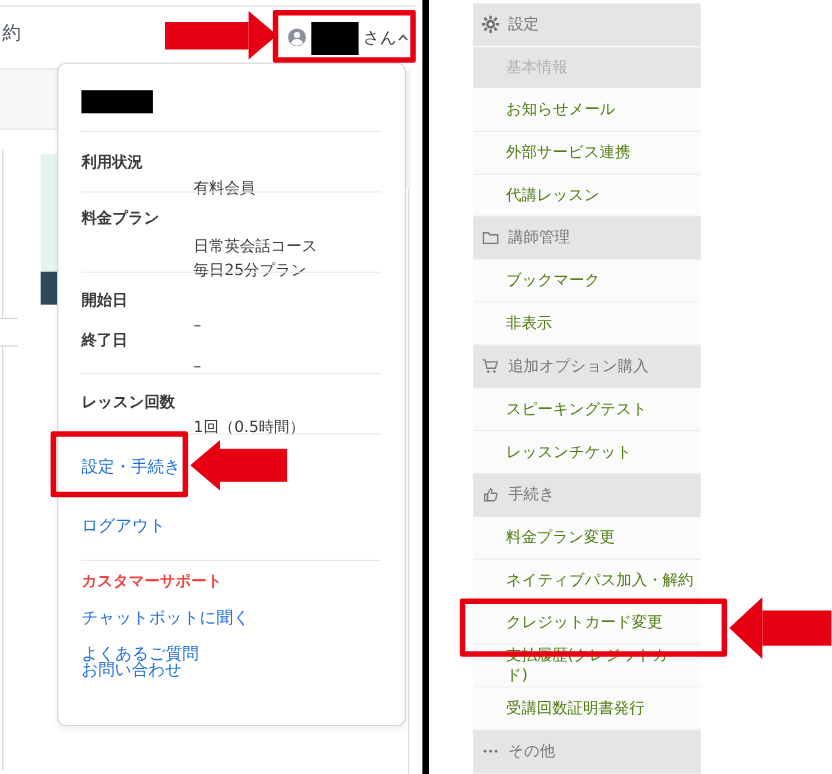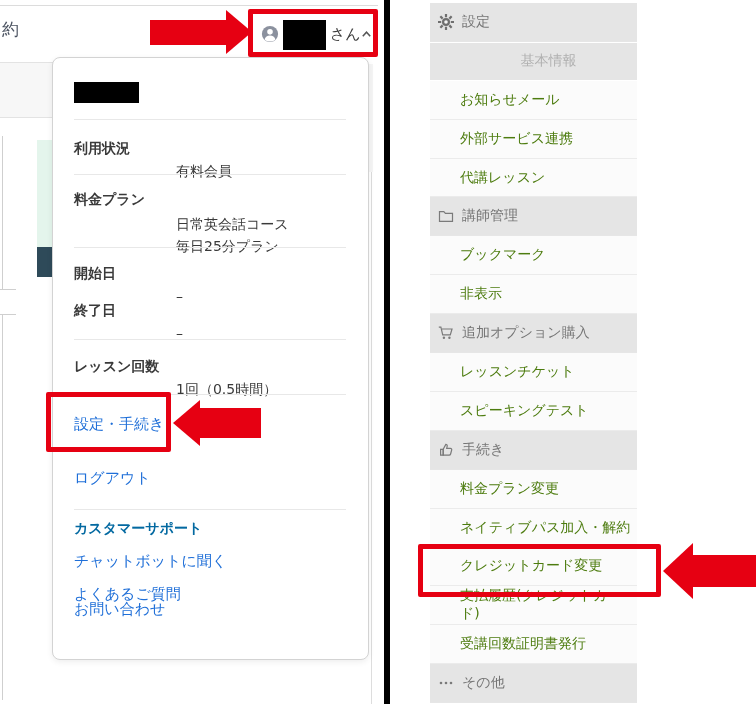--- a/index.html
+++ b/index.html
@@ -30,34 +30,34 @@
   
   .dropdown { position:absolute; left:52px; top:57px; width:317px; height:603px;
               background:#fff; border:1px solid #d3d3d3; border-radius:8px;
               box-shadow:0 2px 6px rgba(0,0,0,.07); z-index:10; }
   .drow { position:absolute; left:21px; right:20px; display:flex; font-size:14px; color:#3c3c3c; line-height:19px; }
   .dlabel { width:102px; flex-shrink:0; font-weight:bold; color:#3a3a3a; }
   .dval  { color:#3a3a3a;margin-top:23px; }
   .id-redact { width:65px; height:21px; background:#000; margin-top:1px; }
   .ddiv { position:absolute; left:21px; width:272px; height:1px; background:#e8e8e8; }
   .dlink { position:absolute; left:21px; font-size:15px; color:#1f6fd8; cursor:pointer; line-height:18px; }
-  .dhead { position:absolute; left:21px; font-size:14px; font-weight:bold; color:#0369a1; }
+  .dhead { position:absolute; left:21px; font-size:14px; font-weight:bold; color:#ef4444; }
 
   
   .black-divider { position:absolute; left:384px; top:0; width:6px; height:704px; background:#000; }
 
   
   .settings-menu { position:absolute; left:430px; top:3px; width:207px; z-index:5; }
   .mrow { height:38.9px; display:flex; align-items:center; font-size:14px;
           border-bottom:1px solid #ebebeb; background:#fbfbfb; }
   .mrow.h { background:#e5e5e5; color:#757575; padding-left:8px; border-bottom:1px solid #e6e6e6; }
   .mrow.h .mi { width:16px; height:16px; margin-right:8px; flex-shrink:0; display:inline-flex; }
   .mrow.l { padding-left:30px; color:#4d7c0f; cursor:pointer; }
   .mrow.active { padding-left:30px; background:#e5e5e5; color:#b0b0b0;
-                 border-top:1px solid #fff; border-bottom:1px solid #fff;justify-content:center; }
+                 border-top:1px solid #fff; border-bottom:1px solid #fff; }
 
   
   .ann { position:absolute; z-index:50; }
   .redbox { border:5px solid #e60012; border-radius:2px; }
   .box-user     { left:248px; top:9px;   width:130px; height:48px; }
   .box-settings { left:46px;  top:392px; width:125px; height:60px; }
   .box-credit   { left:418px; top:544px; width:243px; height:53px; }
   .arrow-r1 { left:150px; top:10px; width:102px; height:45px; }
   .arrow-r1 .shaft { position:absolute; left:0; top:10px; width:76px; height:25px; background:#e60012; }
   .arrow-r1 .head  { position:absolute; left:76px; top:0; width:0; height:0;
@@ -201,24 +201,24 @@
       <span class="mi">
         <svg viewBox="0 0 16 16" width="16" height="16">
           <path d="M0.8 2.2h2.1l1.8 7.6h7.6l1.7-5.8H4" fill="none" stroke="#7a7a7a" stroke-width="1.2"></path>
           <circle cx="5.9" cy="12.8" r="1.2" fill="#7a7a7a"></circle>
           <circle cx="11.4" cy="12.8" r="1.2" fill="#7a7a7a"></circle>
         </svg>
       </span>
       <span>追加オプション購入</span>
     </div>
     <div class="mrow l">
+      <span>スピーキングテスト</span>
+    </div>
+    <div class="mrow l">
       <span>レッスンチケット</span>
-    </div>
-    <div class="mrow l">
-      <span>スピーキングテスト</span>
     </div>
     <div class="mrow h">
       <span class="mi">
         <svg viewBox="0 0 16 16" width="16" height="16">
           <path d="M5.2 7.3l2.6-4.9c1 0 1.6.8 1.4 1.7l-.5 2.3h3.8c.8 0 1.4.7 1.2 1.5l-1.1 4.1c-.2.7-.8 1.2-1.5 1.2H5.2z" fill="none" stroke="#7a7a7a" stroke-width="1.2"></path>
           <path d="M5.2 7.3H2.6v5.9h2.6z" fill="none" stroke="#7a7a7a" stroke-width="1.2"></path>
         </svg>
       </span>
       <span>手続き</span>
     </div>

